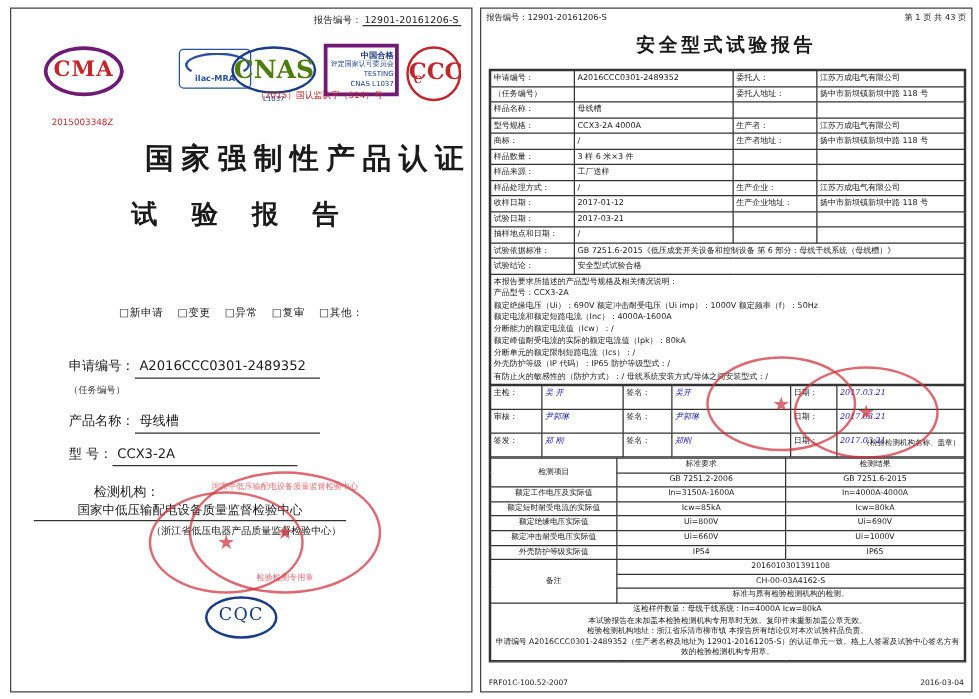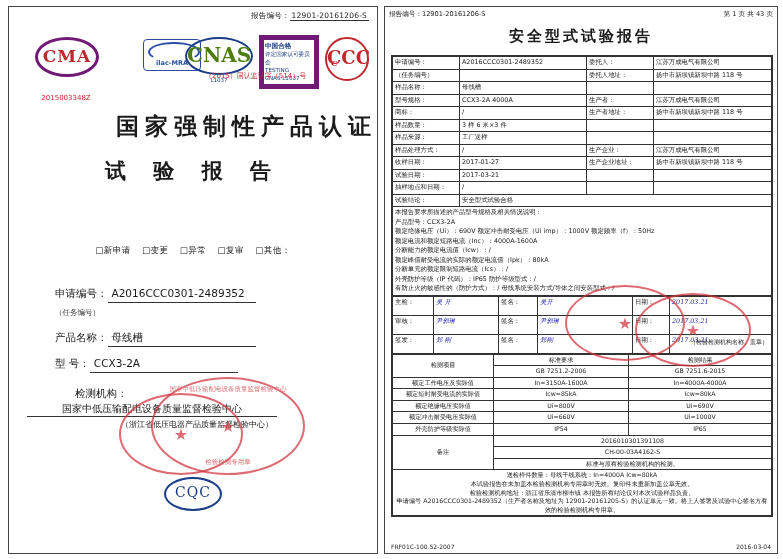--- a/index.html
+++ b/index.html
@@ -17,21 +17,21 @@
   .cma .oval{width:58px;height:34px;border:3px solid #701a75;border-radius:50%;color:#c0272d;font-size:17px;font-weight:bold;line-height:32px;letter-spacing:1px;font-family:"DejaVu Serif","Liberation Serif",serif;}
   .cma .code{font-size:7px;color:#c0272d;margin-top:17px;}
   .ilac{left:110px;top:6px;width:58px;padding-left:24px;}
   .ilac .badge{width:56px;height:30px;border:1px solid #2b4ea2;border-radius:4px;background:#fff;position:relative;overflow:hidden;}
   .ilac .badge .arc{position:absolute;left:4px;top:2px;width:48px;height:16px;border:2px solid #2b4ea2;border-radius:50%;border-bottom-color:transparent;}
   .ilac .badge .t{position:absolute;left:0;right:0;bottom:3px;font-size:6.5px;color:#2b4ea2;font-weight:bold;}
   .cnas{left:176px;top:4px;width:68px;}
   .cnas .ring{width:64px;height:34px;border:2px solid #1b3d86;border-radius:50%;color:#4d7c0f;font-size:20px;font-weight:bold;line-height:32px;font-family:"DejaVu Serif","Liberation Serif",serif;}
   .cnas .sub{font-size:5.5px;color:#1b3d86;margin-top:2px;}
   .cnasbox{left:250px;top:2px;width:60px;}
-  .cnasbox .bx{border:5px solid #701a75;font-size:5.6px;color:#1b3d86;line-height:8px;padding:2px 1px;text-align:left;}
+  .cnasbox .bx{border:3px solid #701a75;font-size:5.6px;color:#1b3d86;line-height:8px;padding:2px 1px;text-align:right;}
   .cnasbox .bx .cn{font-size:6.6px;font-weight:bold;}
   .ccc{left:312px;top:4px;width:52px;}
   .ccc .circ{width:40px;height:40px;border:2px solid #c0272d;border-radius:50%;margin:0 auto;color:#c0272d;font-size:18px;font-weight:bold;line-height:38px;font-family:"DejaVu Serif","Liberation Serif",serif;position:relative;}
   .ccc .circ .s{position:absolute;left:4px;top:5px;font-size:8px;}
   .ccc-note{position:absolute;left:196px;top:64px;font-size:7px;color:#c0272d;}
 
   .l-title{position:absolute;left:0;top:104px;width:368px;text-align:right;font-size:23px;font-weight:bold;letter-spacing:6px;font-family:"DejaVu Serif","Liberation Serif",serif;}
   .l-sub{position:absolute;left:0;top:150px;width:368px;text-align:center;font-size:21px;font-weight:bold;letter-spacing:10px;font-family:"DejaVu Serif","Liberation Serif",serif;}
 
   .checkrow{position:absolute;left:0;top:238px;width:368px;text-align:center;font-size:8.5px;letter-spacing:.5px;}
@@ -227,35 +227,39 @@
           <td></td>
         </tr>
         <tr>
           <td>样品处理方式：</td>
           <td>/</td>
           <td>生产企业：</td>
           <td>江苏万成电气有限公司</td>
         </tr>
         <tr>
           <td>收样日期：</td>
-          <td>2017-01-27</td>
+          <td>2017-01-12</td>
           <td>生产企业地址：</td>
           <td>扬中市新坝镇新坝中路 118 号</td>
         </tr>
         <tr>
           <td>试验日期：</td>
           <td>2017-03-21</td>
           <td></td>
           <td></td>
         </tr>
         <tr>
           <td>抽样地点和日期：</td>
           <td>/</td>
           <td></td>
           <td></td>
+        </tr>
+        <tr>
+          <td>试验依据标准：</td>
+          <td colspan="3">GB 7251.6-2015《低压成套开关设备和控制设备 第 6 部分：母线干线系统（母线槽）》</td>
         </tr>
         <tr>
           <td>试验结论：</td>
           <td colspan="3">安全型式试验合格</td>
         </tr>
         <tr>
           <td colspan="4" class="freeform">
             <div>本报告要求所描述的产品型号规格及相关情况说明：</div>
             <div>产品型号：CCX3-2A</div>
             <div>额定绝缘电压（Ui）：690V        额定冲击耐受电压（Ui imp）：1000V        额定频率（f）：50Hz</div>

